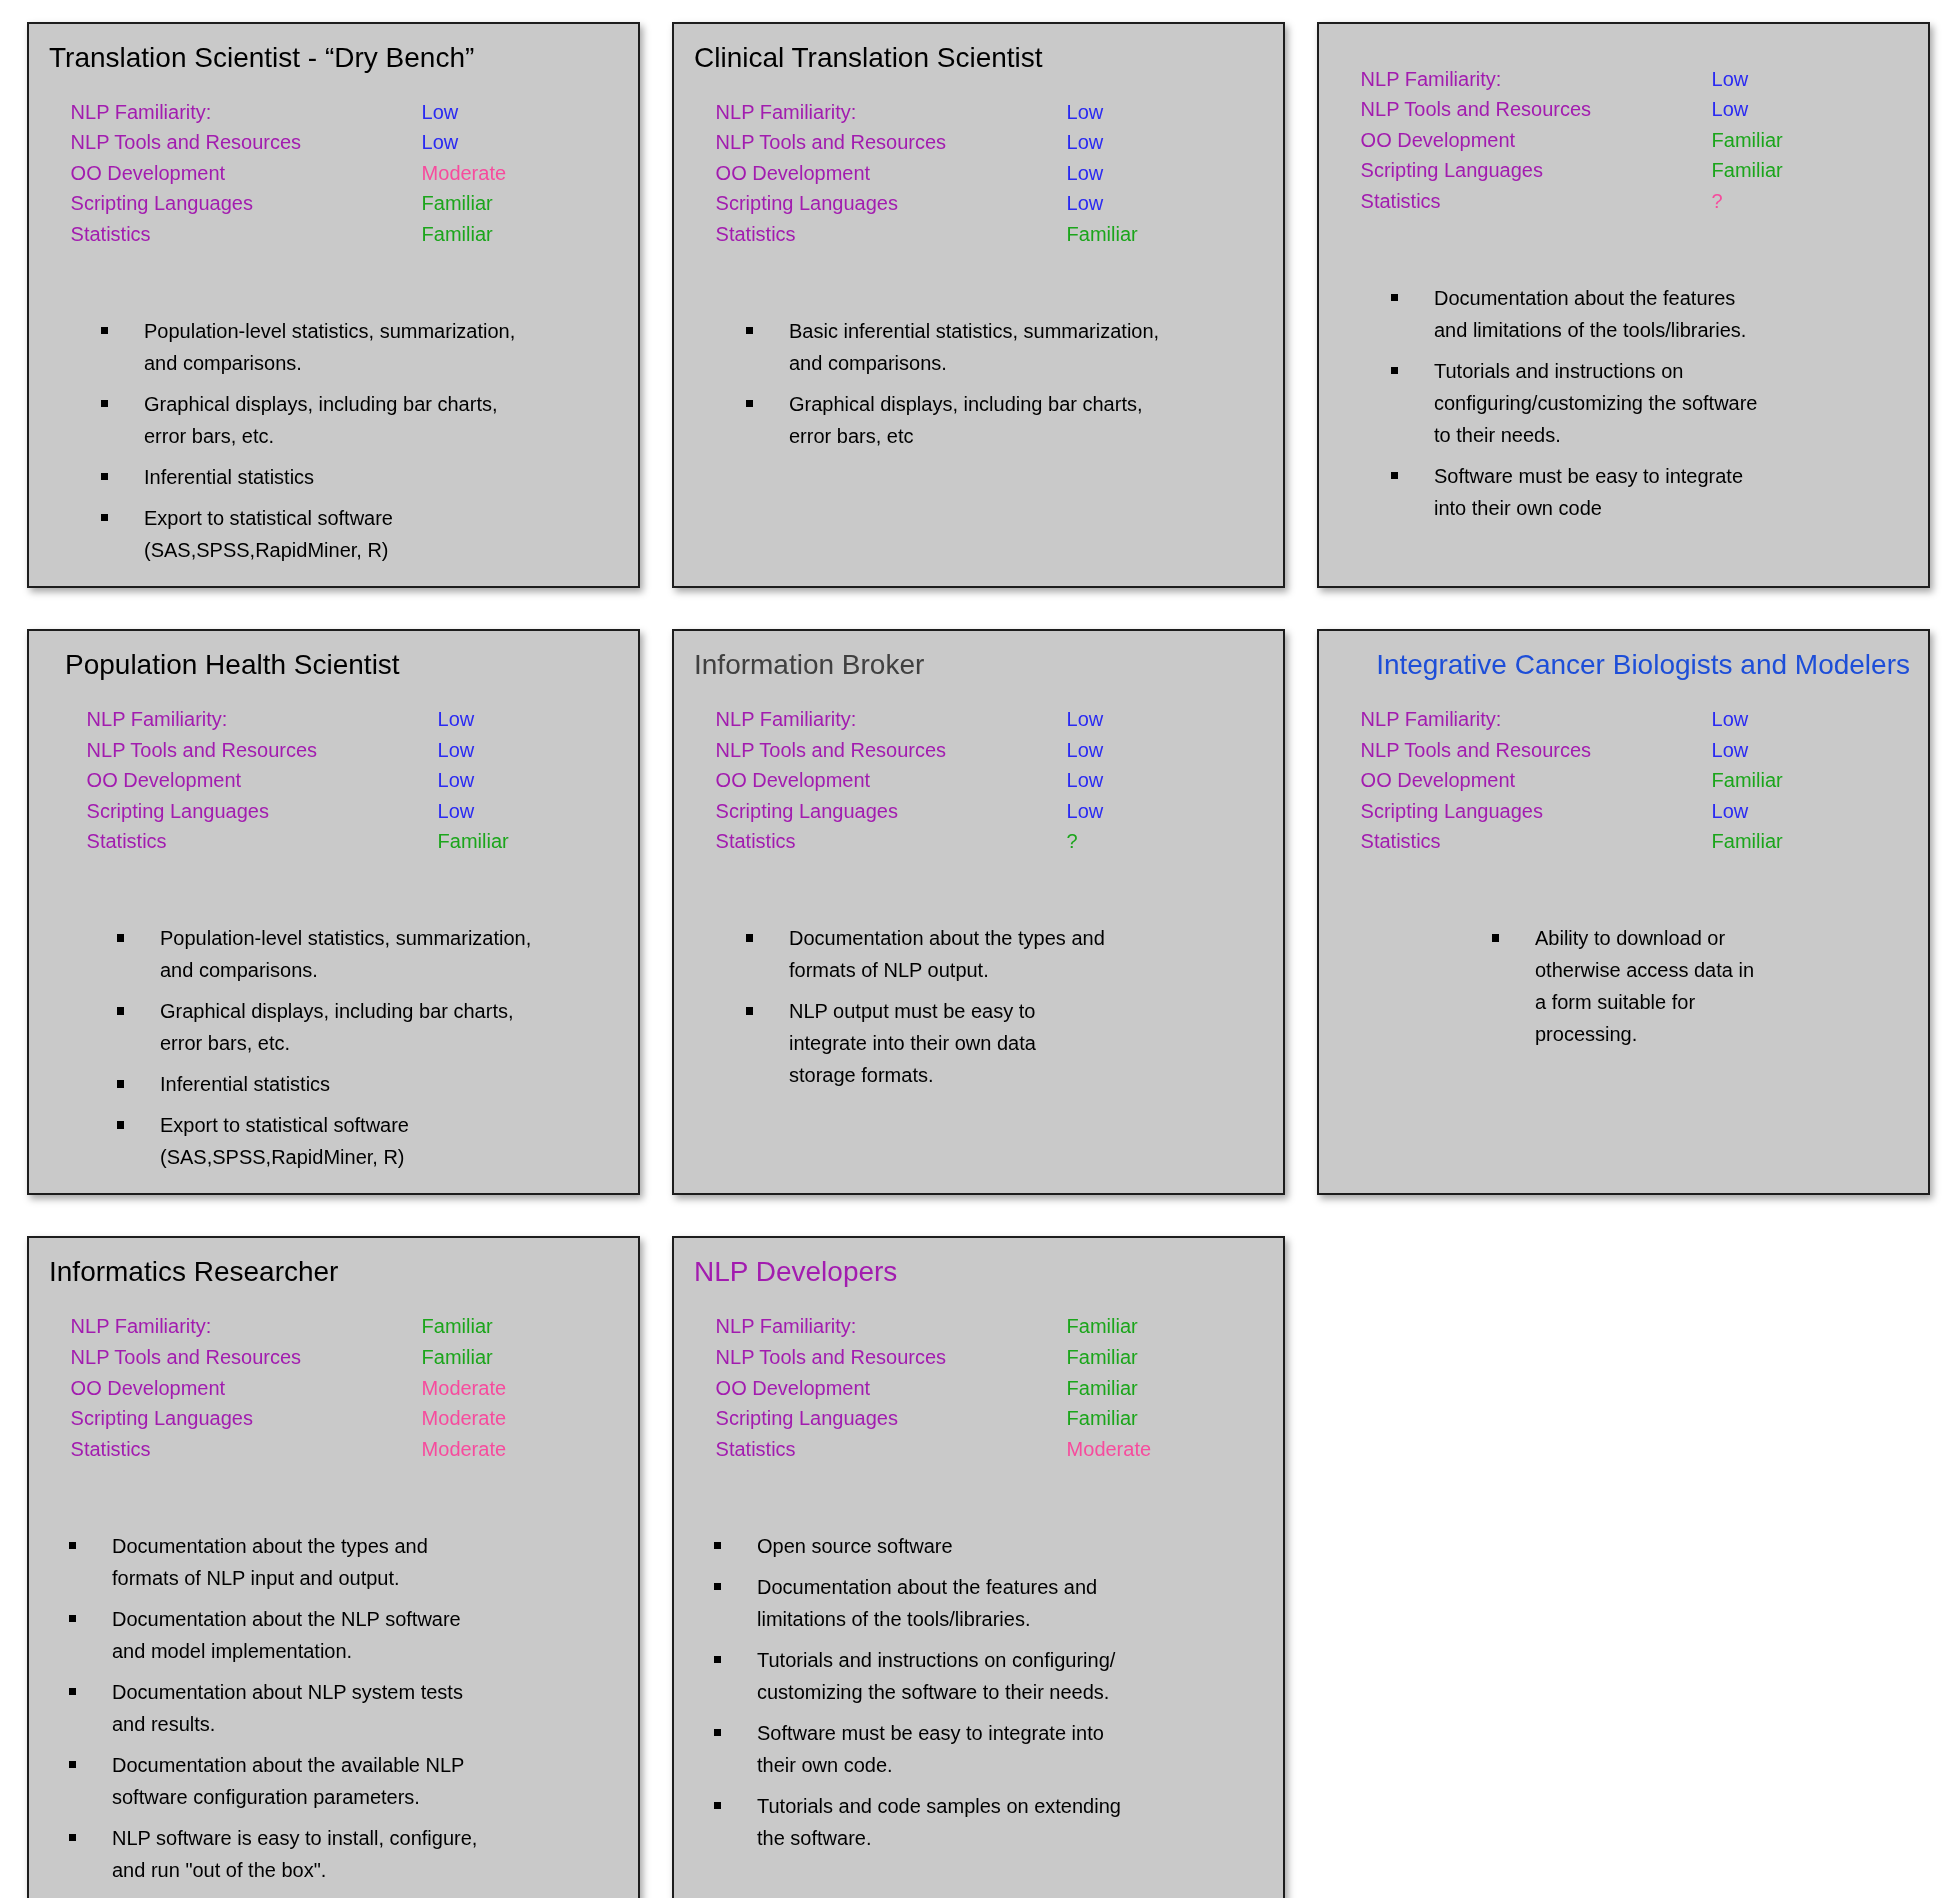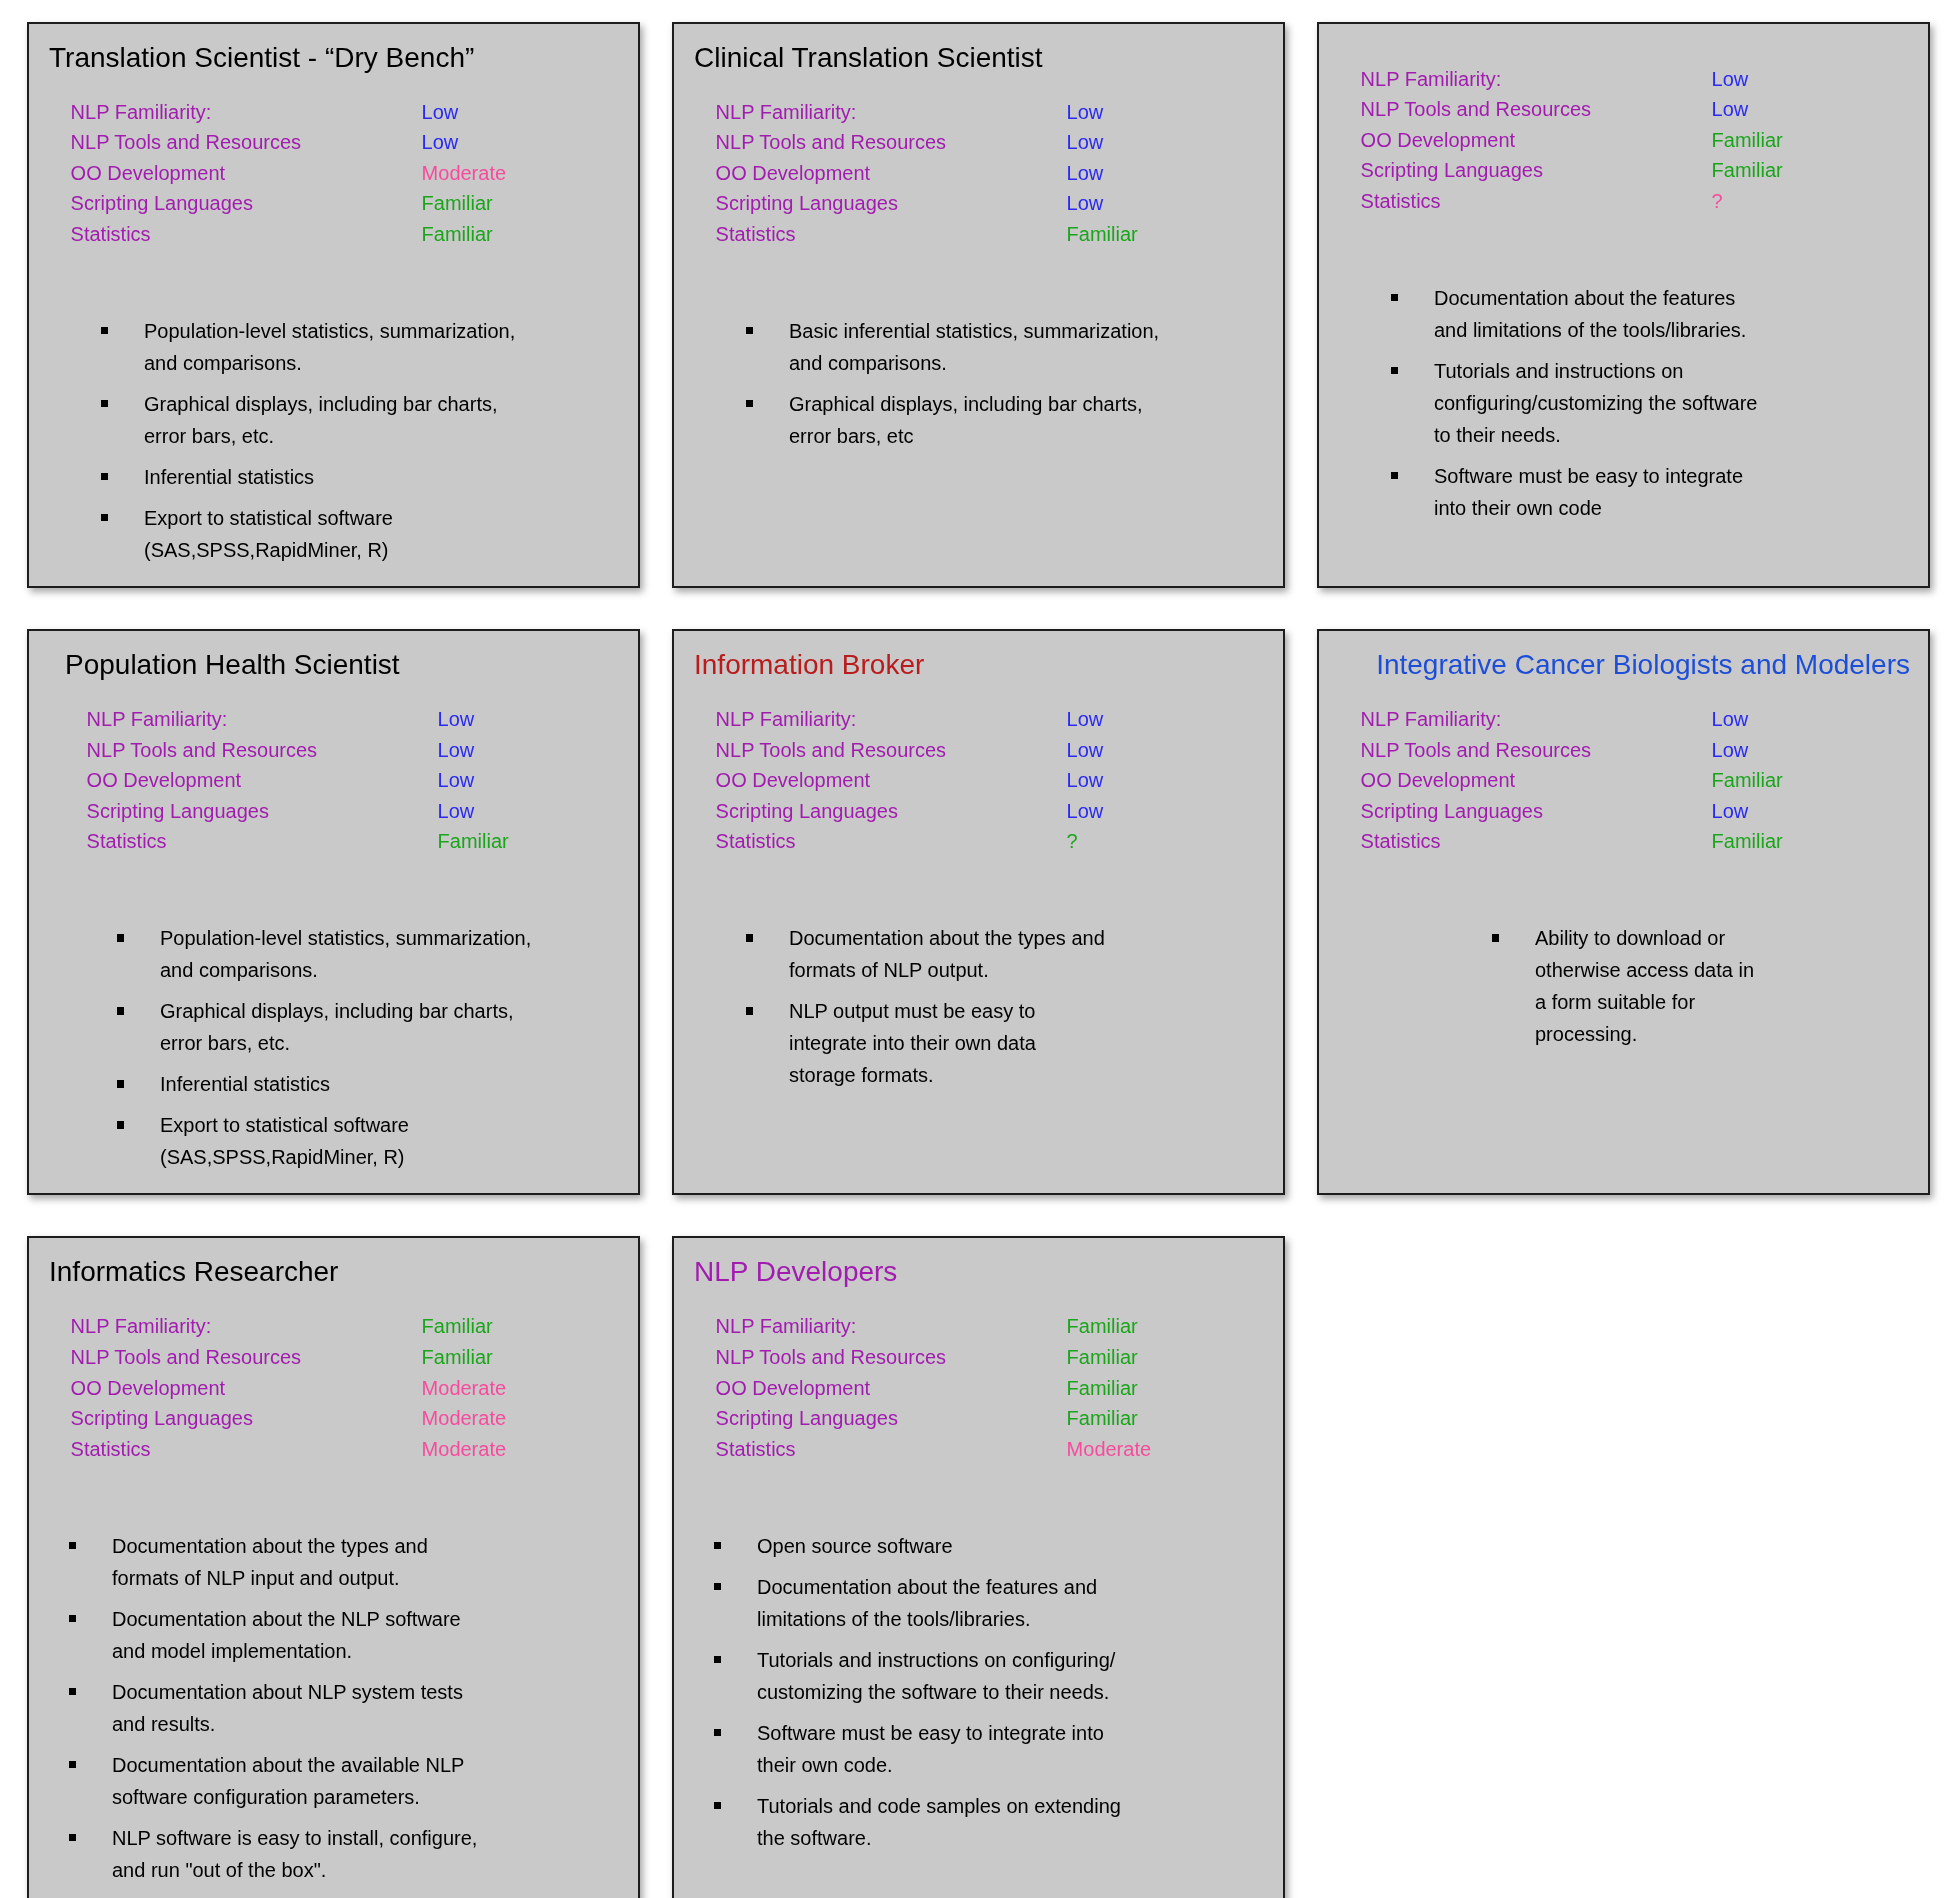--- a/index.html
+++ b/index.html
@@ -207,21 +207,21 @@
 and comparisons.</li>
         <li>Graphical displays, including bar charts,
 error bars, etc.</li>
         <li>Inferential statistics</li>
         <li>Export to statistical software
 (SAS,SPSS,RapidMiner, R)</li>
       </ul>
   </section>
 
   <section class="card" style="background: rgb(201, 201, 201); border-color: rgb(29, 29, 29);">
-    <h2 class="card-title" style="color: #b91c1c;">Information Broker</h2>
+    <h2 class="card-title" style="color: #404040;">Information Broker</h2>
     <div class="skills">
         <div class="skill-row">
           <span class="skill-label">NLP Familiarity:</span>
           <span class="skill-value" style="color: rgb(42, 42, 242);">Low</span>
         </div>
         <div class="skill-row">
           <span class="skill-label">NLP Tools and Resources</span>
           <span class="skill-value" style="color: rgb(42, 42, 242);">Low</span>
         </div>
         <div class="skill-row">

